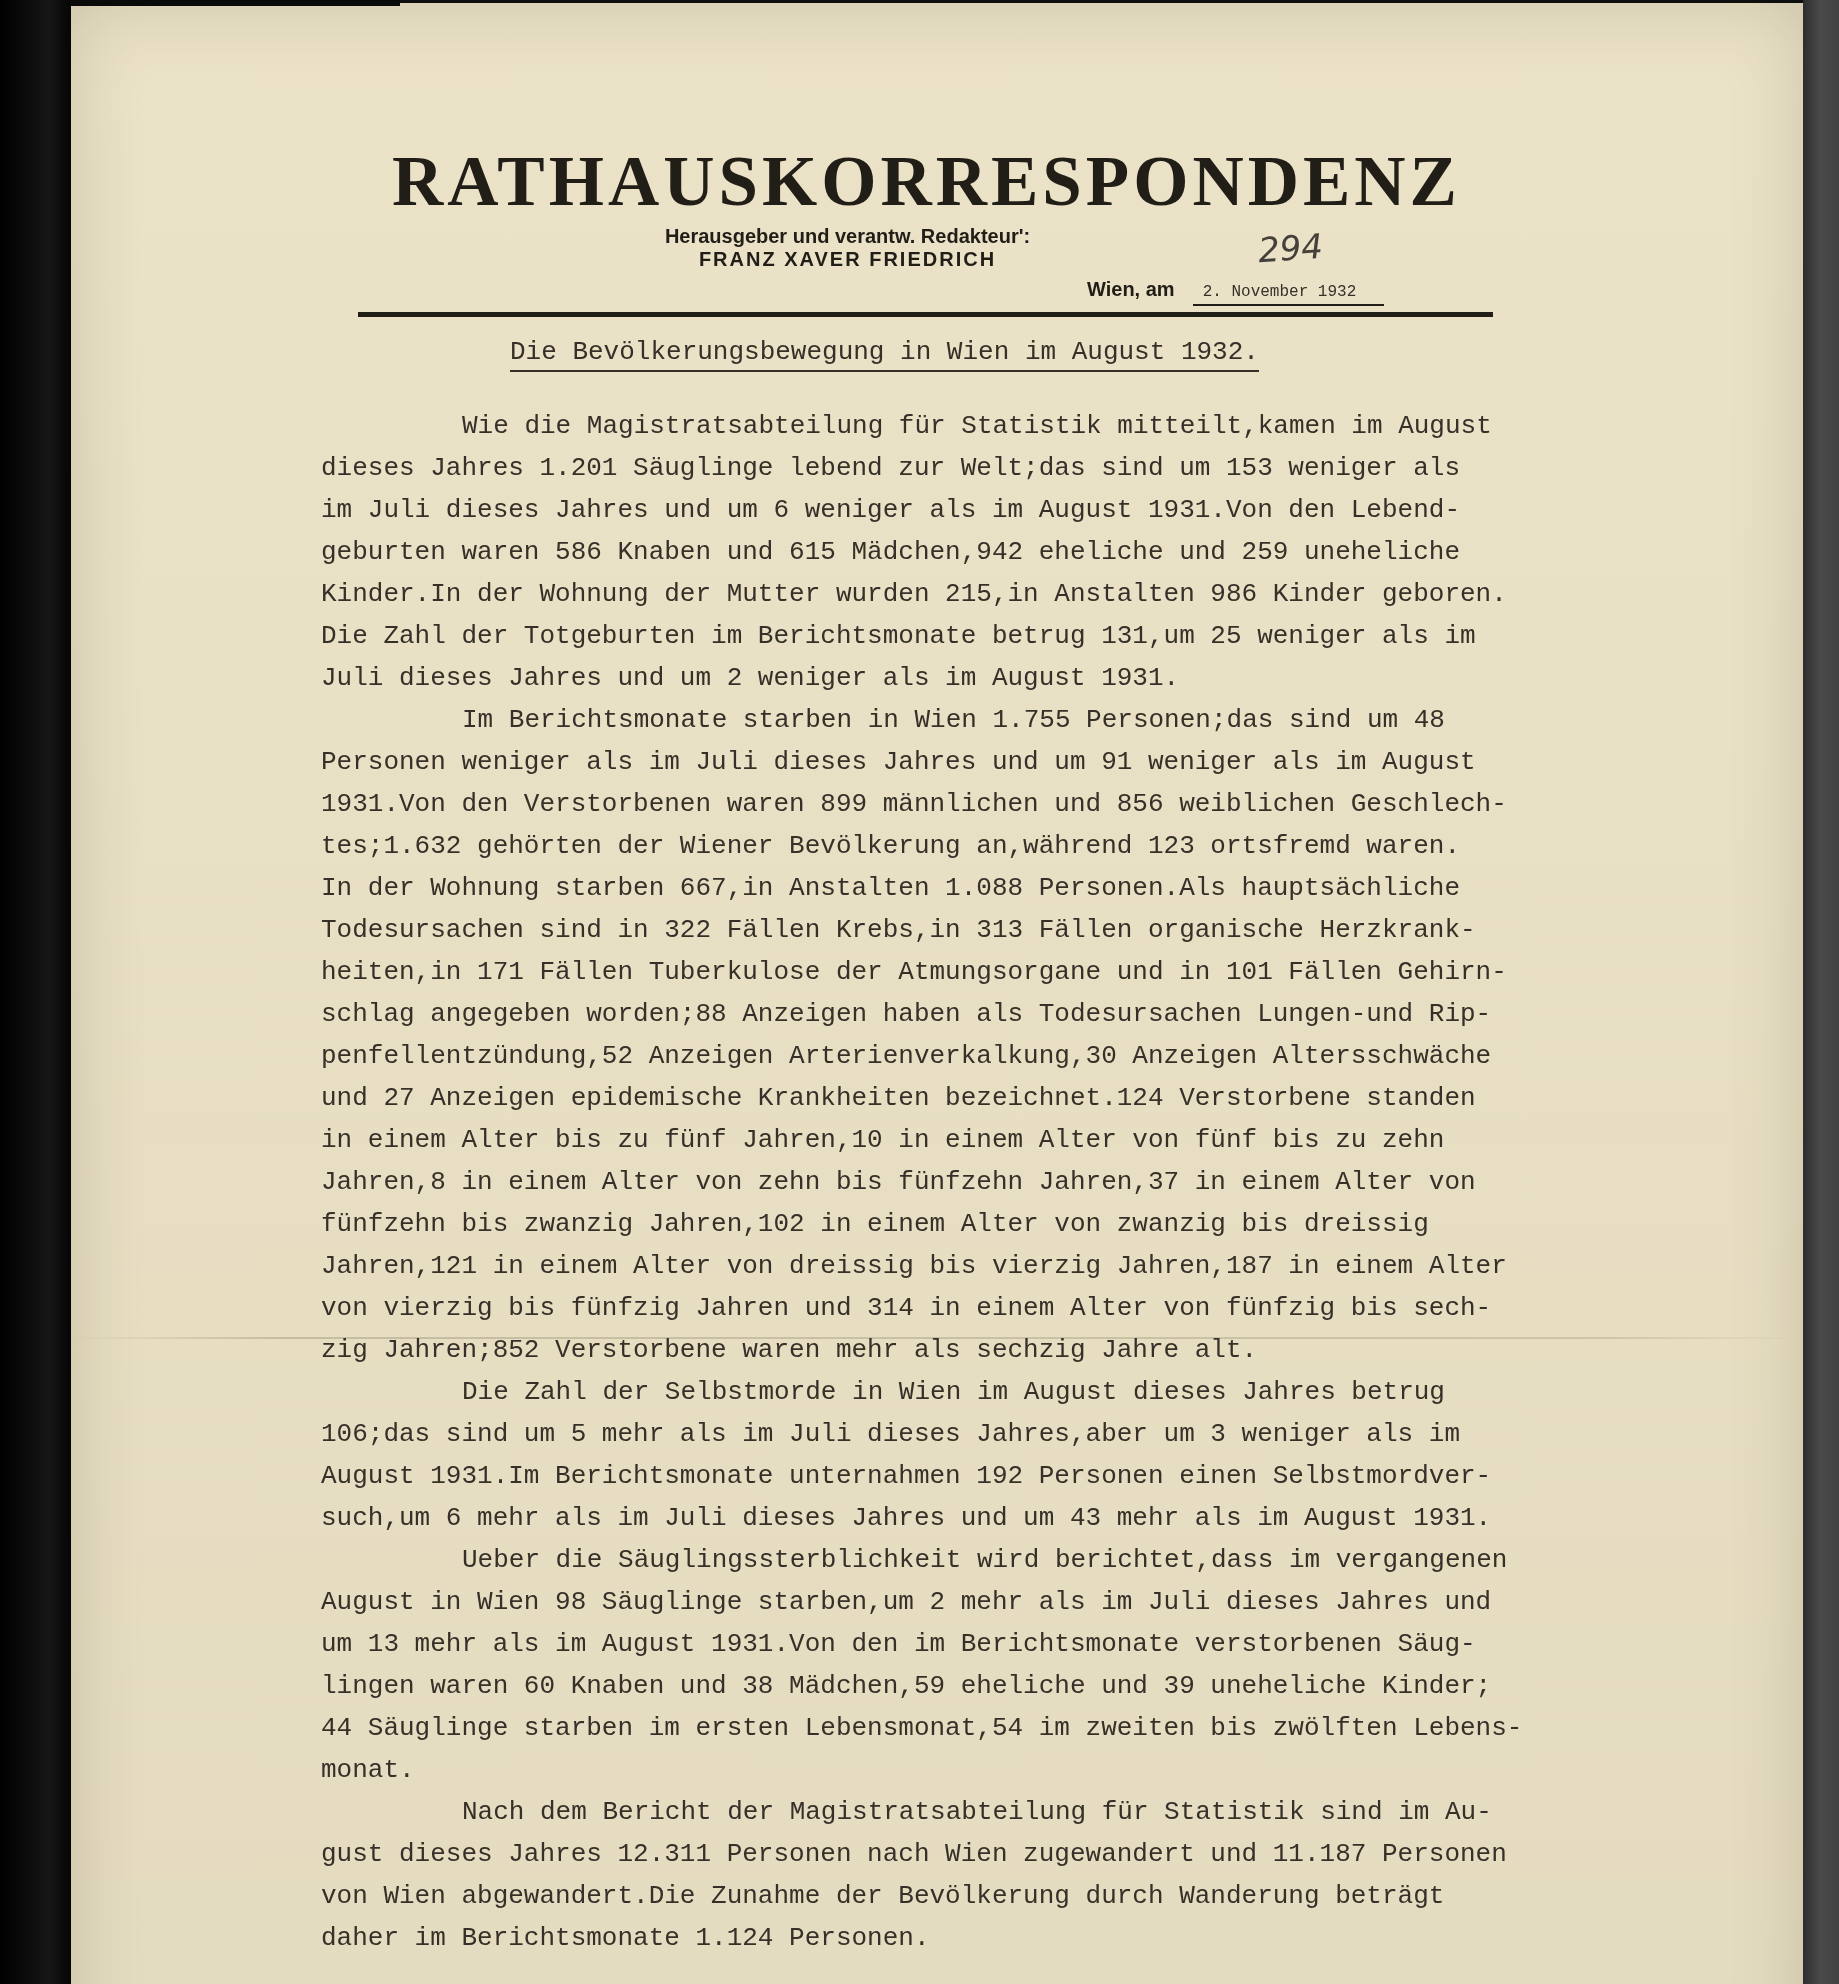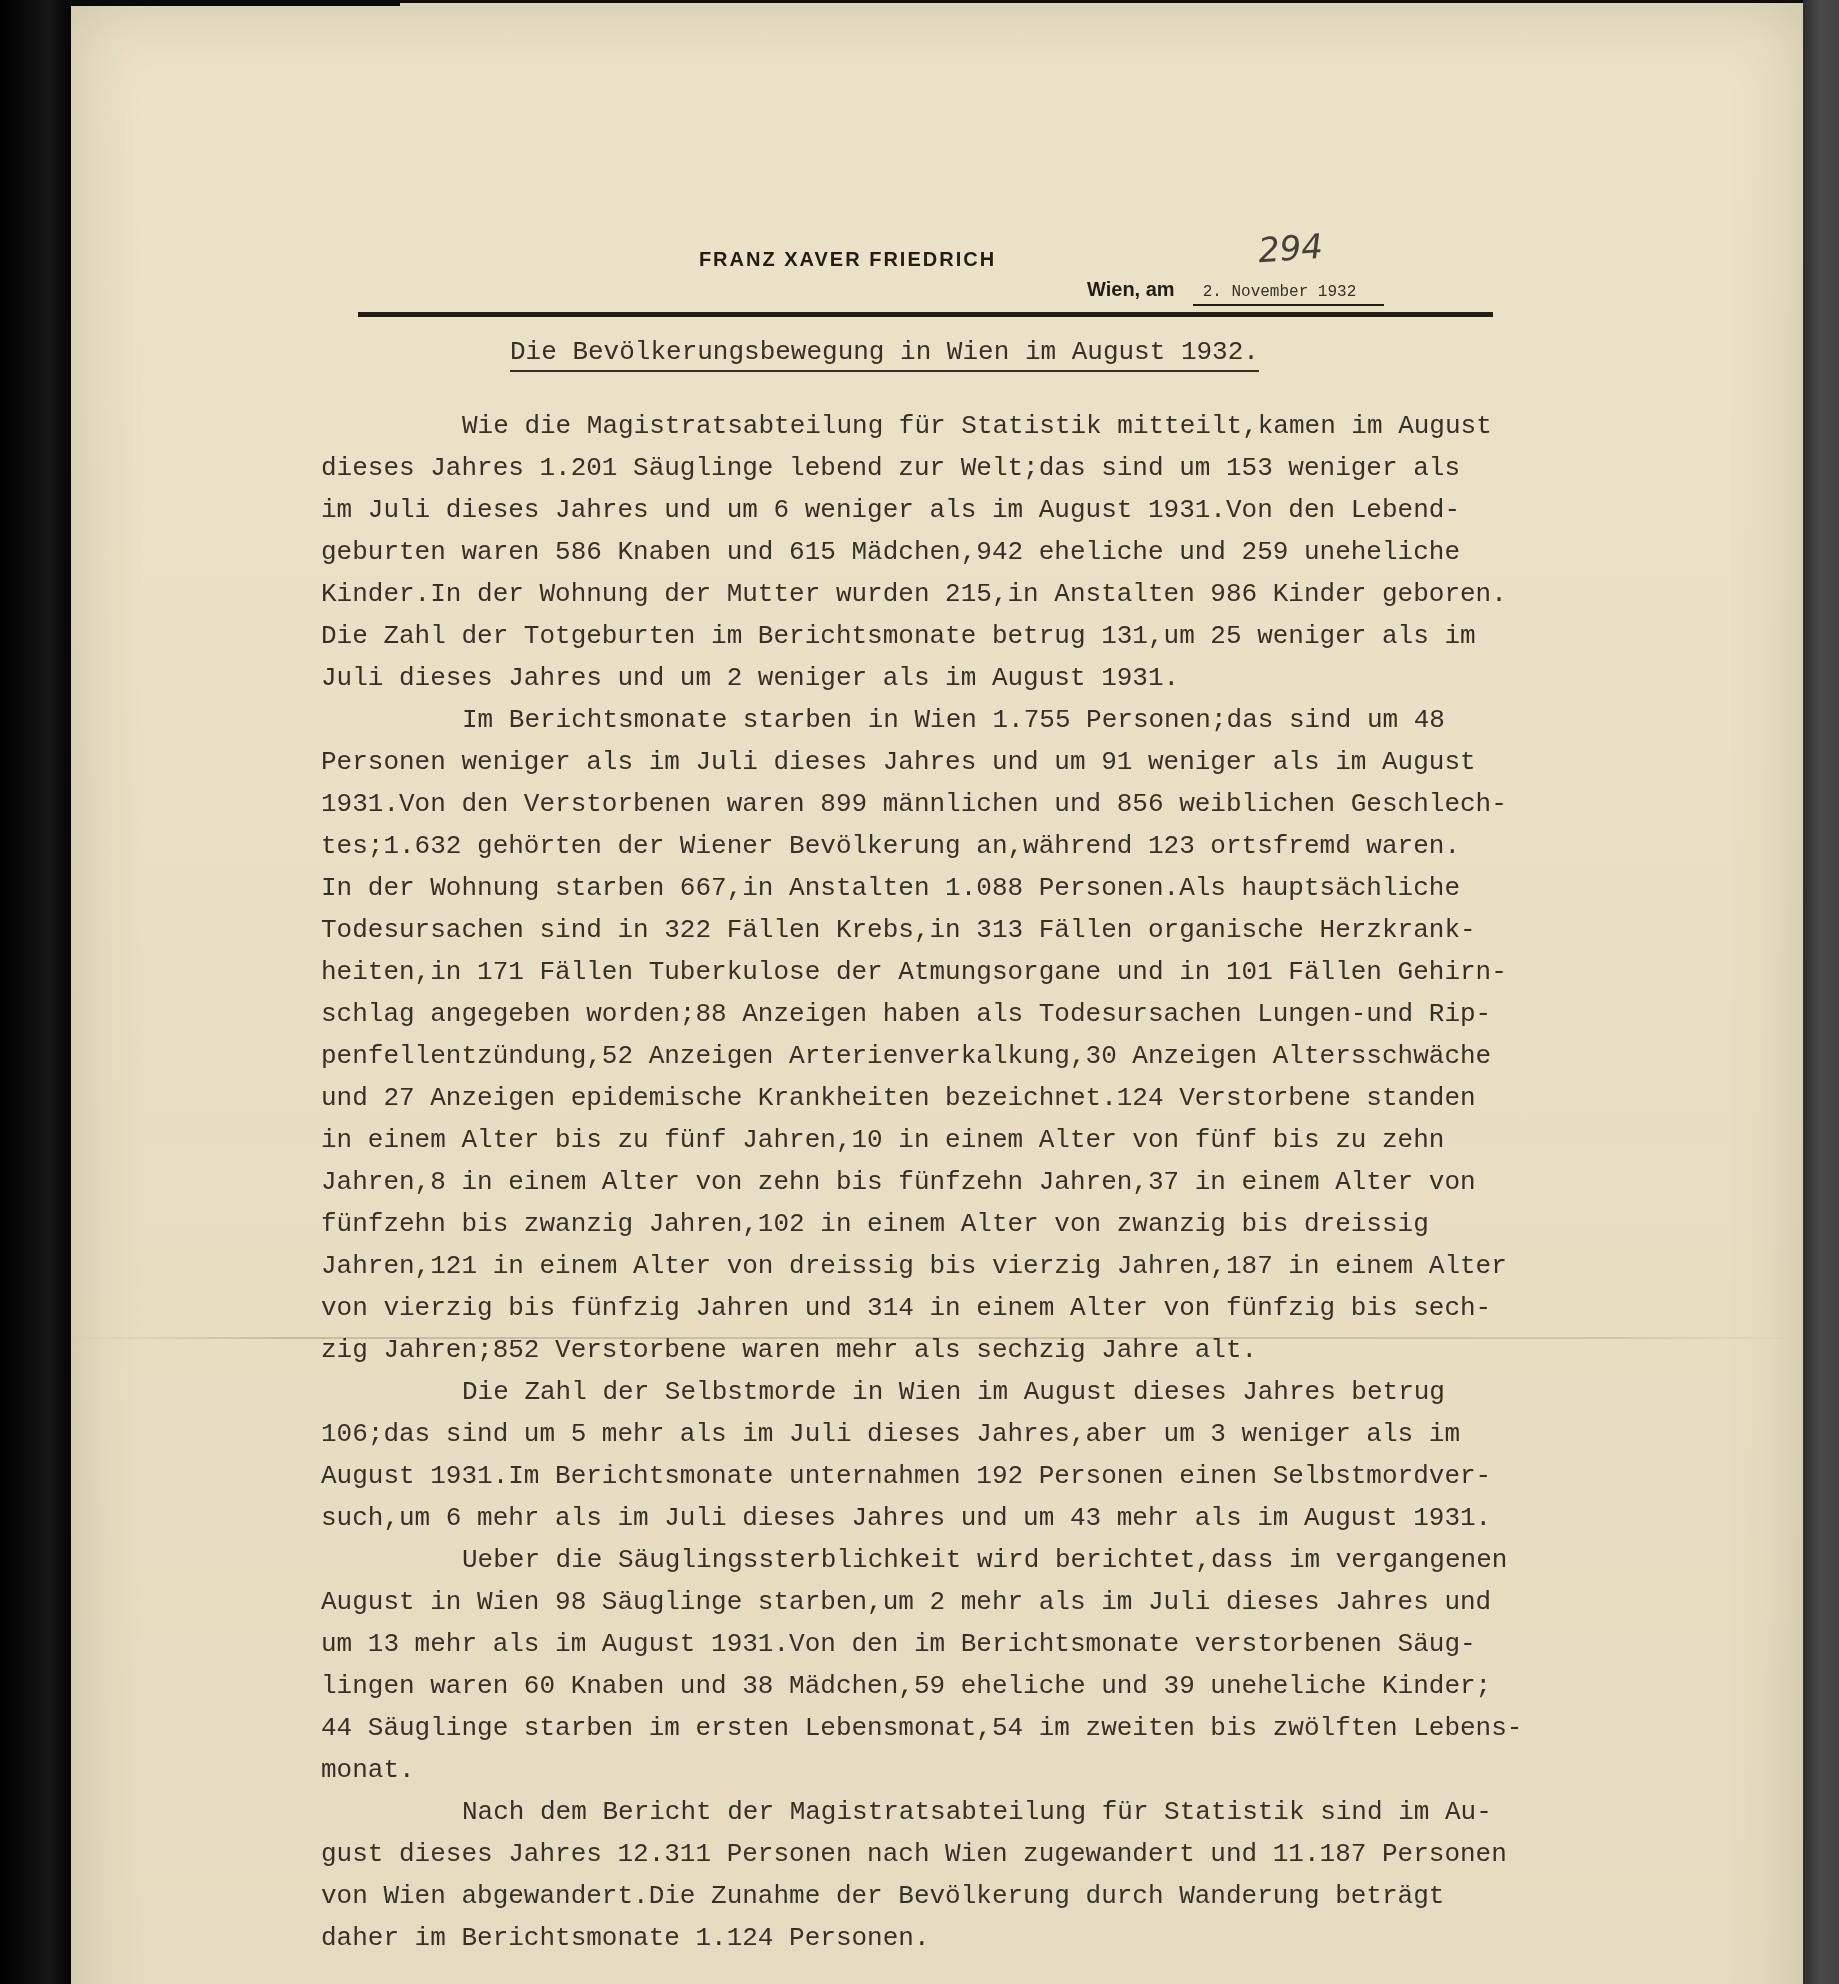--- a/index.html
+++ b/index.html
@@ -128,20 +128,22 @@
 <body>
 
 <div class="scan">
   <div class="left-strip"></div>
   <div class="right-strip"></div>
 
   <div class="paper">
     <div class="top-edge-mark"></div>
     <div class="fold"></div>
 
+    <div class="masthead">RATHAUSKORRESPONDENZ</div>
+    <div class="publisher">Herausgeber und verantw. Redakteur':</div>
     <div class="editor">FRANZ XAVER FRIEDRICH</div>
     <div class="issue">294</div>
 
     <div class="dateline">
       <span class="dl-prefix">Wien, am</span><span class="dl-date">2. November 1932</span>
     </div>
     <div class="header-rule"></div>
 
     <div class="article-title">Die Bevölkerungsbewegung in Wien im August 1932.</div>
 

